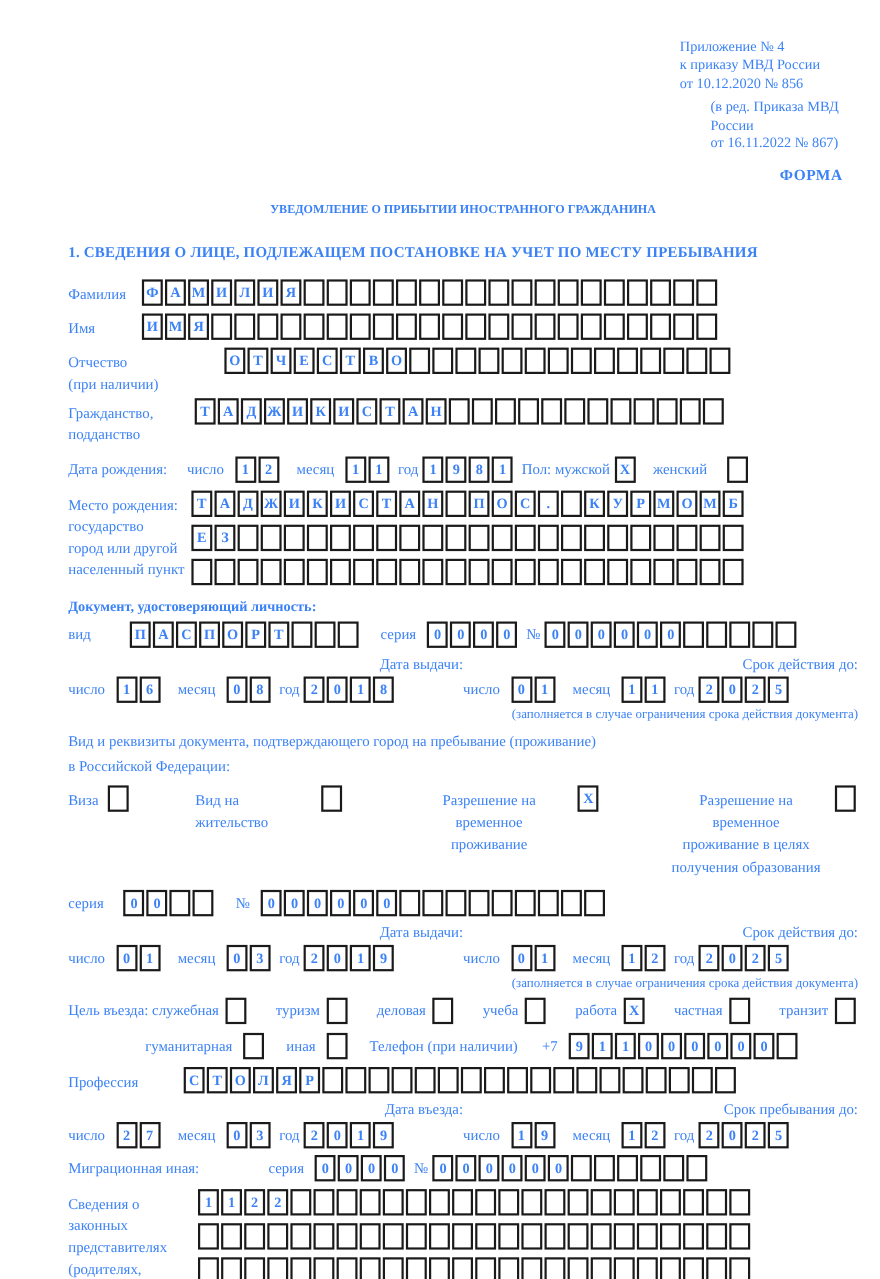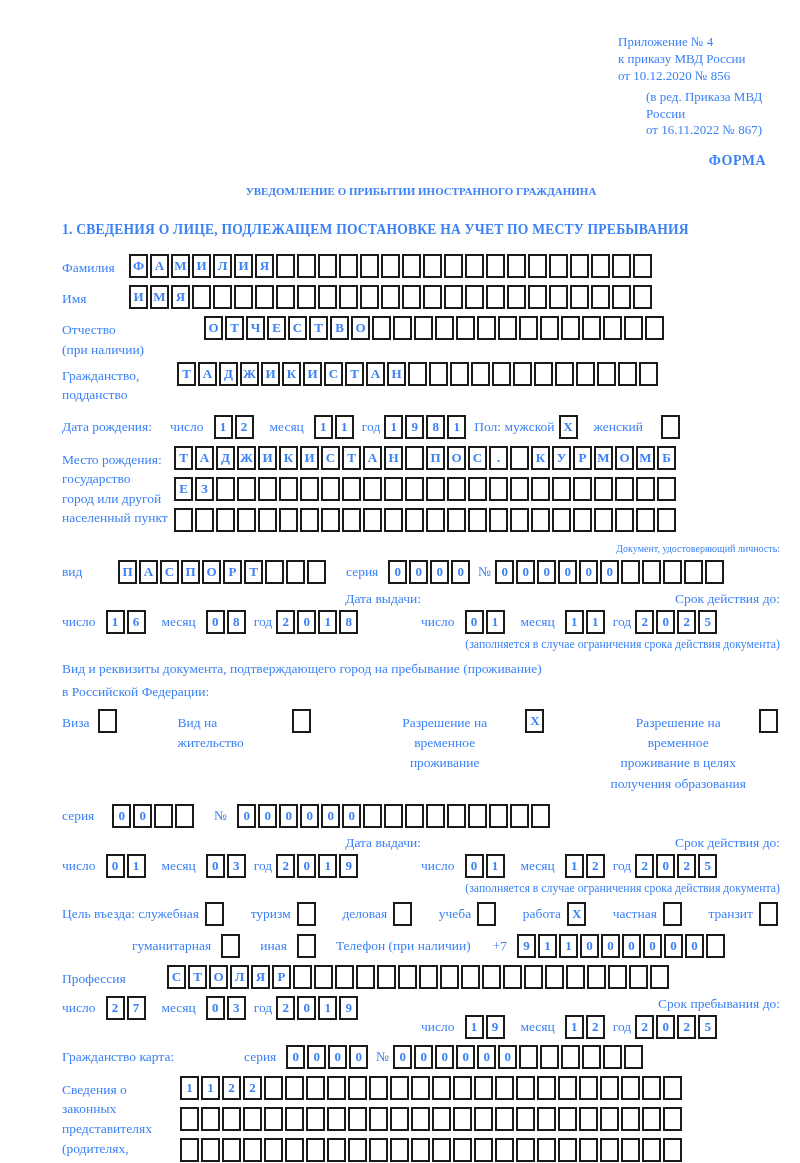--- a/index.html
+++ b/index.html
@@ -20,21 +20,21 @@
   .row{display:flex;align-items:flex-start;margin-bottom:7px;font-size:13.5px;}
   .lbl{flex:0 0 auto;padding-top:4px;line-height:1.45;}
   .cells{display:inline-flex;flex:0 0 auto;vertical-align:middle;}
   .cell{
     box-sizing:border-box;display:inline-block;width:19px;height:24px;border:2px solid #1a1a1a;
     margin-right:2px;text-align:center;font-size:13px;line-height:20px;font-weight:bold;background:#fff;
   }
   .t{display:inline-block;padding:4px 4px 0 0;font-size:13.5px;}
   .stackrows .cells{display:flex;margin-bottom:7px;}
   
-  .center-bold{text-align:right;font-weight:normal;font-size:10px;margin:4px 0 6px 0;}
+  .center-bold{text-align:left;font-weight:bold;font-size:13px;margin:4px 0 6px 0;}
   
   .daterow{display:flex;font-size:13.5px;margin-bottom:6px;}
   .daterow .half{flex:1;}
   .dtitle{text-align:right;font-size:13.5px;margin-bottom:3px;}
   .dvals{display:flex;align-items:flex-start;}
   .note{font-size:11.8px;text-align:right;margin-top:3px;}
   
   .optrow{display:flex;align-items:flex-start;margin:6px 0 10px 0;font-size:13.5px;gap:45px;}
   .opt{display:flex;align-items:flex-start;margin-right:14px;}
   .opt .optlbl{padding-top:4px;margin-right:8px;line-height:1.5;}
@@ -608,20 +608,21 @@
         <span class="cell"></span>
         <span class="cell"></span>
         <span class="cell"></span>
         <span class="cell"></span>
         <span class="cell"></span>
       </div>
   </div>
 
   <div class="daterow">
     <div class="half">
+      <div class="dtitle">Дата въезда:</div>
       <div class="dvals">
         <span class="t mr6">число</span>
         <span class="cells mr14">
             <span class="cell">2</span>
             <span class="cell">7</span>
           </span>
         <span class="t mr6">месяц</span>
         <span class="cells mr6">
             <span class="cell">0</span>
             <span class="cell">3</span>
@@ -653,21 +654,21 @@
             <span class="cell">2</span>
             <span class="cell">0</span>
             <span class="cell">2</span>
             <span class="cell">5</span>
           </span>
       </div>
     </div>
   </div>
 
   <div class="row">
-    <span class="t" style="width:178px">Гражданство карта:</span>
+    <span class="t" style="width:178px">Миграционная иная:</span>
     <span class="t mr6">серия</span>
     <span class="cells mr6">
         <span class="cell">0</span>
         <span class="cell">0</span>
         <span class="cell">0</span>
         <span class="cell">0</span>
       </span>
     <span class="t">№</span>
     <span class="cells">
         <span class="cell">0</span>

